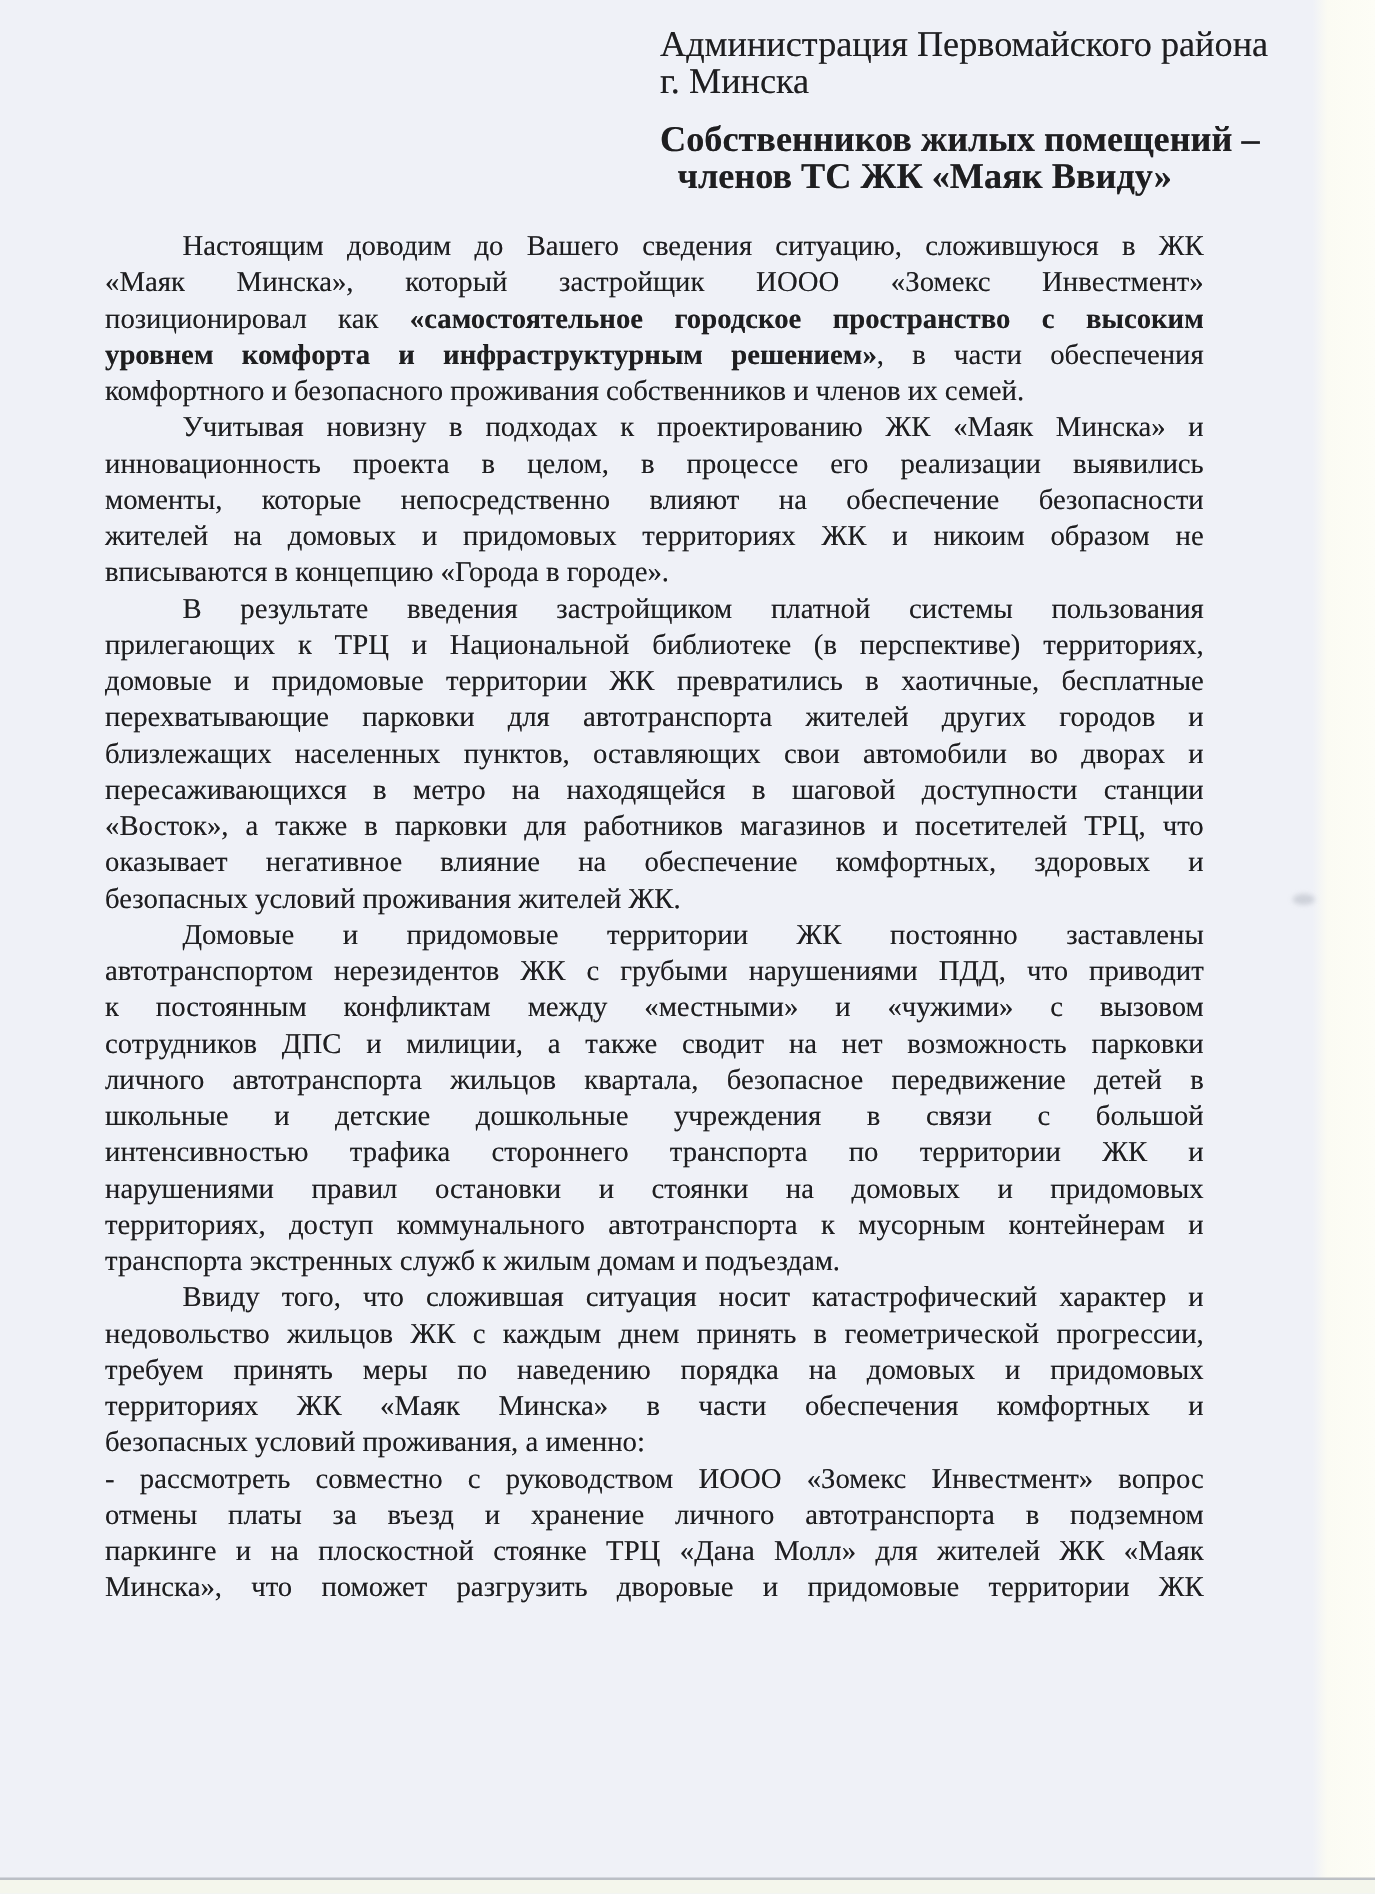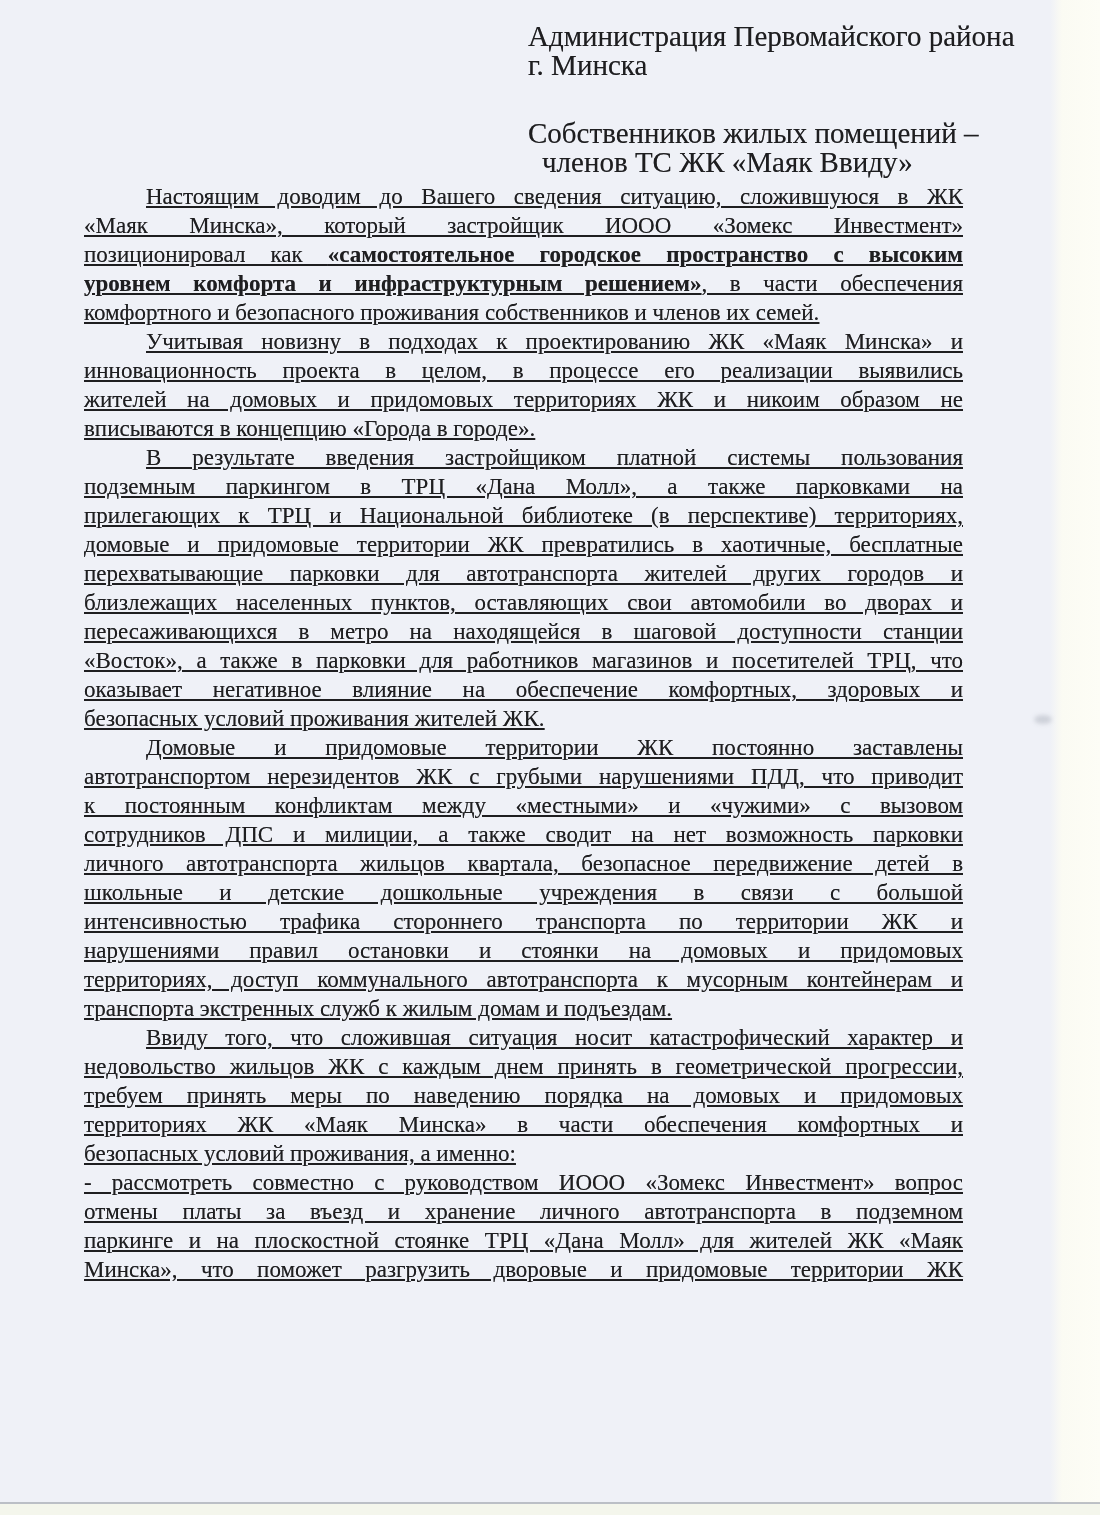--- a/index.html
+++ b/index.html
@@ -28,29 +28,29 @@
   .scan-smudge {
     position: absolute; left: 1034px; top: 715px; width: 18px; height: 9px;
     background: #c6cad3; border-radius: 50%; filter: blur(2px); opacity: .8;
   }
   
   .header-block {
     position: absolute; left: 528px; top: 22px;
     font-size: 29px; line-height: 29px;
     text-shadow: 0 0 .5px rgba(25,25,28,.55);
   }
-  .addressee-block { margin-top: 39px; }
+  .addressee-block { margin-top: 18px; font-weight: bold; }
   .addressee-block div:last-child { padding-left: 14px; }
   
   .body-block {
     position: absolute; left: 84px; top: 182px; width: 879px;
     font-size: 23px; line-height: 29px;
     text-shadow: 0 0 .5px rgba(25,25,28,.55);
   }
-  .line { text-align: justify; text-align-last: justify; text-decoration: underline; }
+  .line { text-align: justify; text-align-last: justify; }
   .line-last { text-align-last: left; }
   .line-indent { text-indent: 62px; }
   .bold { font-weight: bold; margin-top: 31px; }
 </style>
 </head>
 <body>
 
 <div class="scan-right-strip"></div>
 <div class="scan-bottom-line"></div>
 <div class="scan-bottom-strip"></div>
@@ -71,26 +71,26 @@
     <div>
       <div class="line line-indent"><span>Настоящим доводим до Вашего сведения ситуацию, сложившуюся в ЖК</span></div>
       <div class="line"><span>«Маяк Минска», который застройщик ИООО «Зомекс Инвестмент»</span></div>
       <div class="line"><span>позиционировал как </span><span class="bold">«самостоятельное городское пространство с высоким</span></div>
       <div class="line"><span class="bold">уровнем комфорта и инфраструктурным решением»</span><span>, в части обеспечения</span></div>
       <div class="line line-last"><span>комфортного и безопасного проживания собственников и членов их семей.</span></div>
     </div>
     <div>
       <div class="line line-indent"><span>Учитывая новизну в подходах к проектированию ЖК «Маяк Минска» и</span></div>
       <div class="line"><span>инновационность проекта в целом, в процессе его реализации выявились</span></div>
+      <div class="line"><span>моменты, которые непосредственно влияют на обеспечение безопасности</span></div>
       <div class="line"><span>жителей на домовых и придомовых территориях ЖК и никоим образом не</span></div>
       <div class="line line-last"><span>вписываются в концепцию «Города в городе».</span></div>
     </div>
     <div>
       <div class="line line-indent"><span>В результате введения застройщиком платной системы пользования</span></div>
-      <div class="line"><span>подземным паркингом в ТРЦ «Дана Молл», а также парковками на</span></div>
       <div class="line"><span>прилегающих к ТРЦ и Национальной библиотеке (в перспективе) территориях,</span></div>
       <div class="line"><span>домовые и придомовые территории ЖК превратились в хаотичные, бесплатные</span></div>
       <div class="line"><span>перехватывающие парковки для автотранспорта жителей других городов и</span></div>
       <div class="line"><span>близлежащих населенных пунктов, оставляющих свои автомобили во дворах и</span></div>
       <div class="line"><span>пересаживающихся в метро на находящейся в шаговой доступности станции</span></div>
       <div class="line"><span>«Восток», а также в парковки для работников магазинов и посетителей ТРЦ, что</span></div>
       <div class="line"><span>оказывает негативное влияние на обеспечение комфортных, здоровых и</span></div>
       <div class="line line-last"><span>безопасных условий проживания жителей ЖК.</span></div>
     </div>
     <div>

